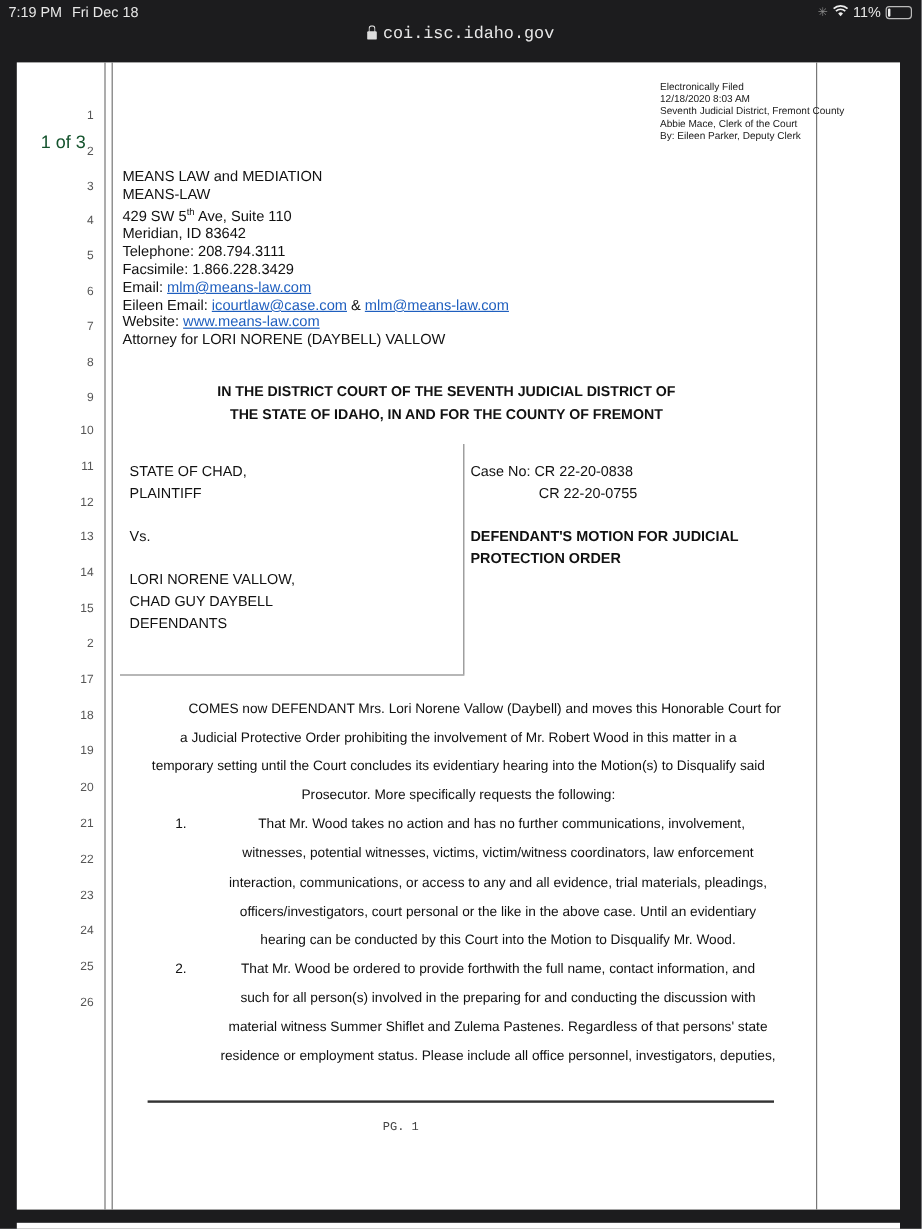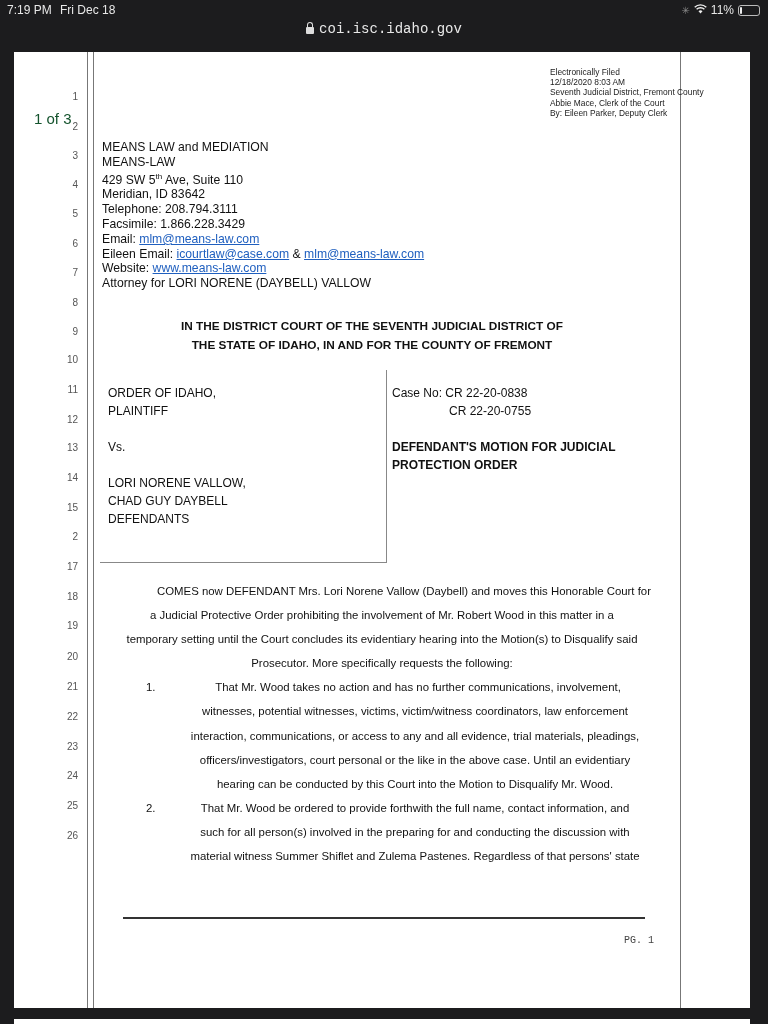--- a/index.html
+++ b/index.html
@@ -24,21 +24,21 @@
   .court { position:absolute; left:88px; width:540px; text-align:center; top:265px; font-size:11.8px; line-height:19px; font-weight:bold; }
   .cap-left { position:absolute; left:94px; top:332px; font-size:12px; line-height:18px; }
   .cap-right { position:absolute; left:378px; top:332px; font-size:12px; line-height:18px; }
   .cap-right .bold { font-weight:bold; }
   .body { position:absolute; left:88px; top:527px; width:560px; font-size:11.4px; line-height:24.1px;text-align:center; }
   .body p { margin:0; }
   .indent1 { text-indent:44px; }
   .li { position:relative; padding-left:66px; }
   .li .num { position:absolute; left:44px; }
   .rule { position:absolute; left:109px; top:865px; width:522px; height:2px; background:#333; }
-  .pg { position:absolute; left:0; width:640px; text-align:right; top:883px; font-family:"Liberation Mono", monospace; font-size:10px; color:#444; }
+  .pg { position:absolute; left:0; width:640px; text-align:center; top:883px; font-family:"Liberation Mono", monospace; font-size:10px; color:#444; }
 </style>
 </head>
 <body>
 
 <div class="statusbar">
   <span class="time">7:19 PM</span>
   <span class="date">Fri Dec 18</span>
   <span class="right">
     <span style="color:#888;font-size:10px;">✳</span>
     <span style="font-size:11px;">
@@ -118,21 +118,21 @@
 
   <div class="court">
     <div>IN THE DISTRICT COURT OF THE SEVENTH JUDICIAL DISTRICT OF</div>
     <div>THE STATE OF IDAHO, IN AND FOR THE COUNTY OF FREMONT</div>
   </div>
 
   <div class="vline" style="left:372px;top:318px;height:192px;background:#888;"></div>
   <div style="position:absolute;left:86px;top:510px;width:287px;height:1px;background:#888;"></div>
 
   <div class="cap-left">
-    <div>ORDER OF IDAHO,</div>
+    <div>STATE OF CHAD,</div>
     <div>PLAINTIFF</div>
     <div style="height:18px"></div>
     <div>Vs.</div>
     <div style="height:18px"></div>
     <div>LORI NORENE VALLOW,</div>
     <div>CHAD GUY DAYBELL</div>
     <div>DEFENDANTS</div>
   </div>
 
   <div class="cap-right">
@@ -154,20 +154,21 @@
       <p>witnesses,  potential witnesses, victims, victim/witness coordinators, law enforcement</p>
       <p>interaction, communications, or access to any and all evidence, trial materials, pleadings,</p>
       <p>officers/investigators, court personal or the like in the above case.  Until an evidentiary</p>
       <p>hearing can be conducted by this Court into the Motion to Disqualify Mr. Wood.</p>
     </div>
     <div class="li">
       <span class="num">2.</span>
       <p>That Mr. Wood be ordered to provide forthwith the full name, contact information, and</p>
       <p>such for all person(s) involved in the preparing for and conducting the discussion with</p>
       <p>material witness Summer Shiflet and Zulema Pastenes.  Regardless of that persons' state</p>
+      <p>residence or employment status.  Please include all office personnel, investigators, deputies,</p>
     </div>
   </div>
 
   <div class="rule"></div>
   <div class="pg">PG. 1</div>
 </div>
 
 <div style="position:absolute;left:14px;top:1019px;width:736px;height:8px;background:#fff;"></div>
 
 </body></html>

